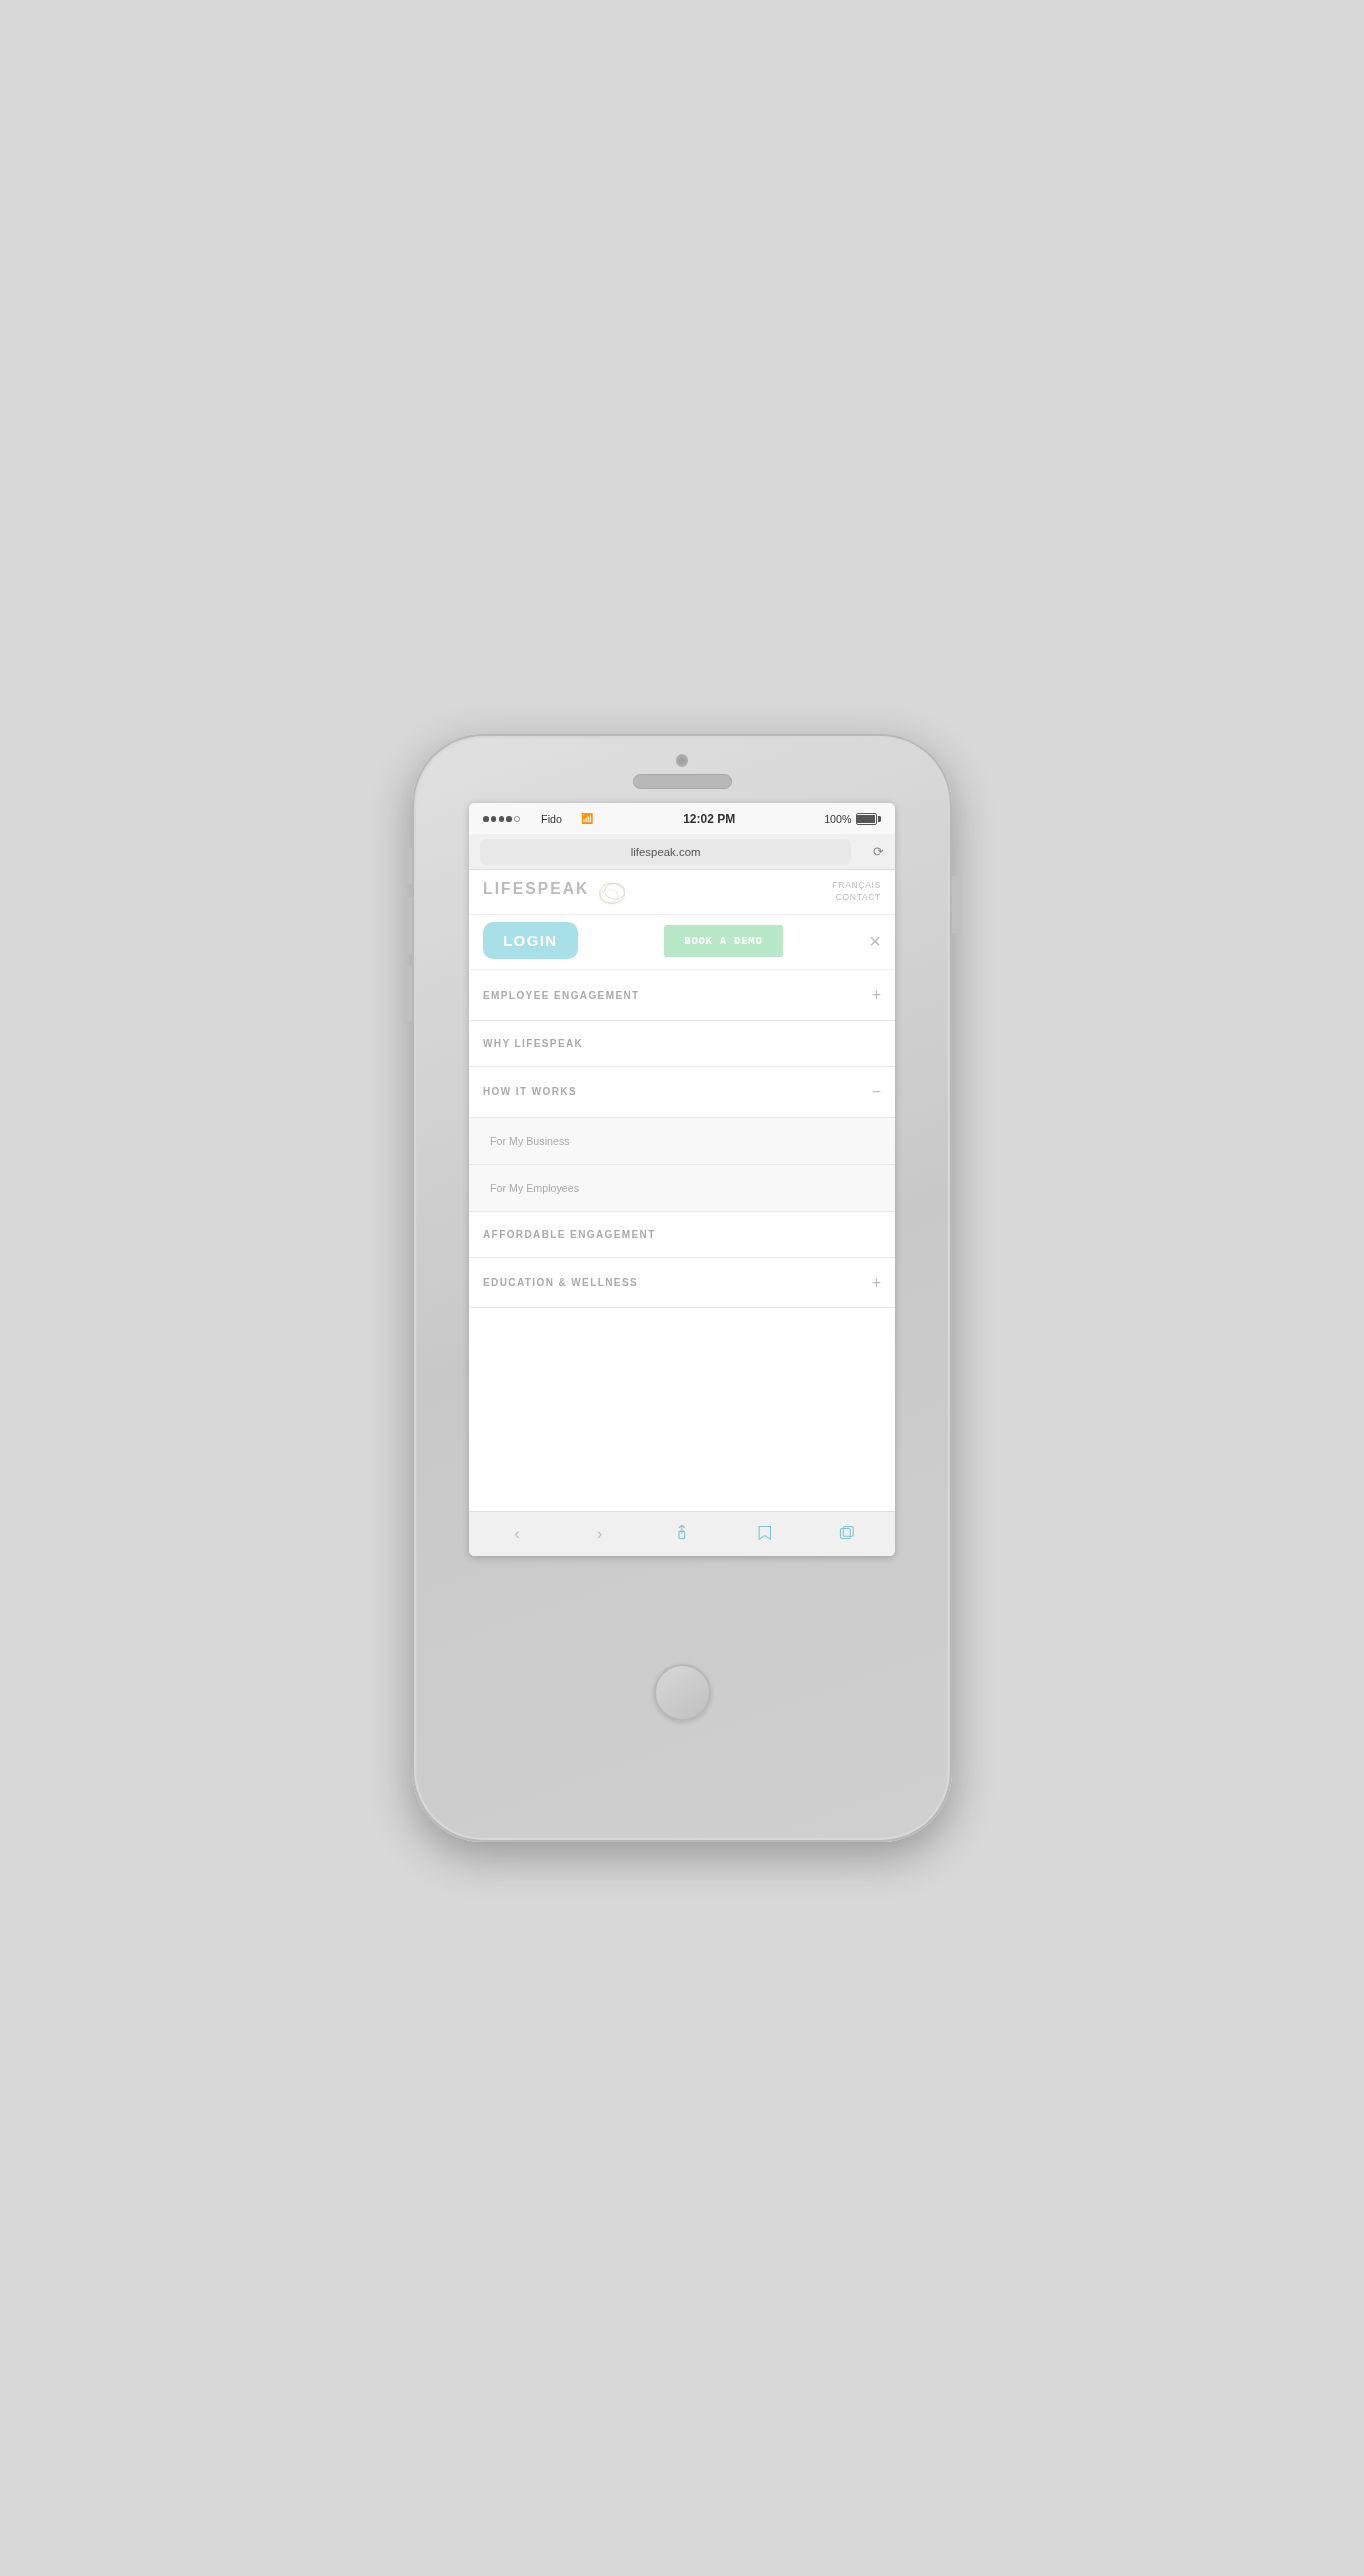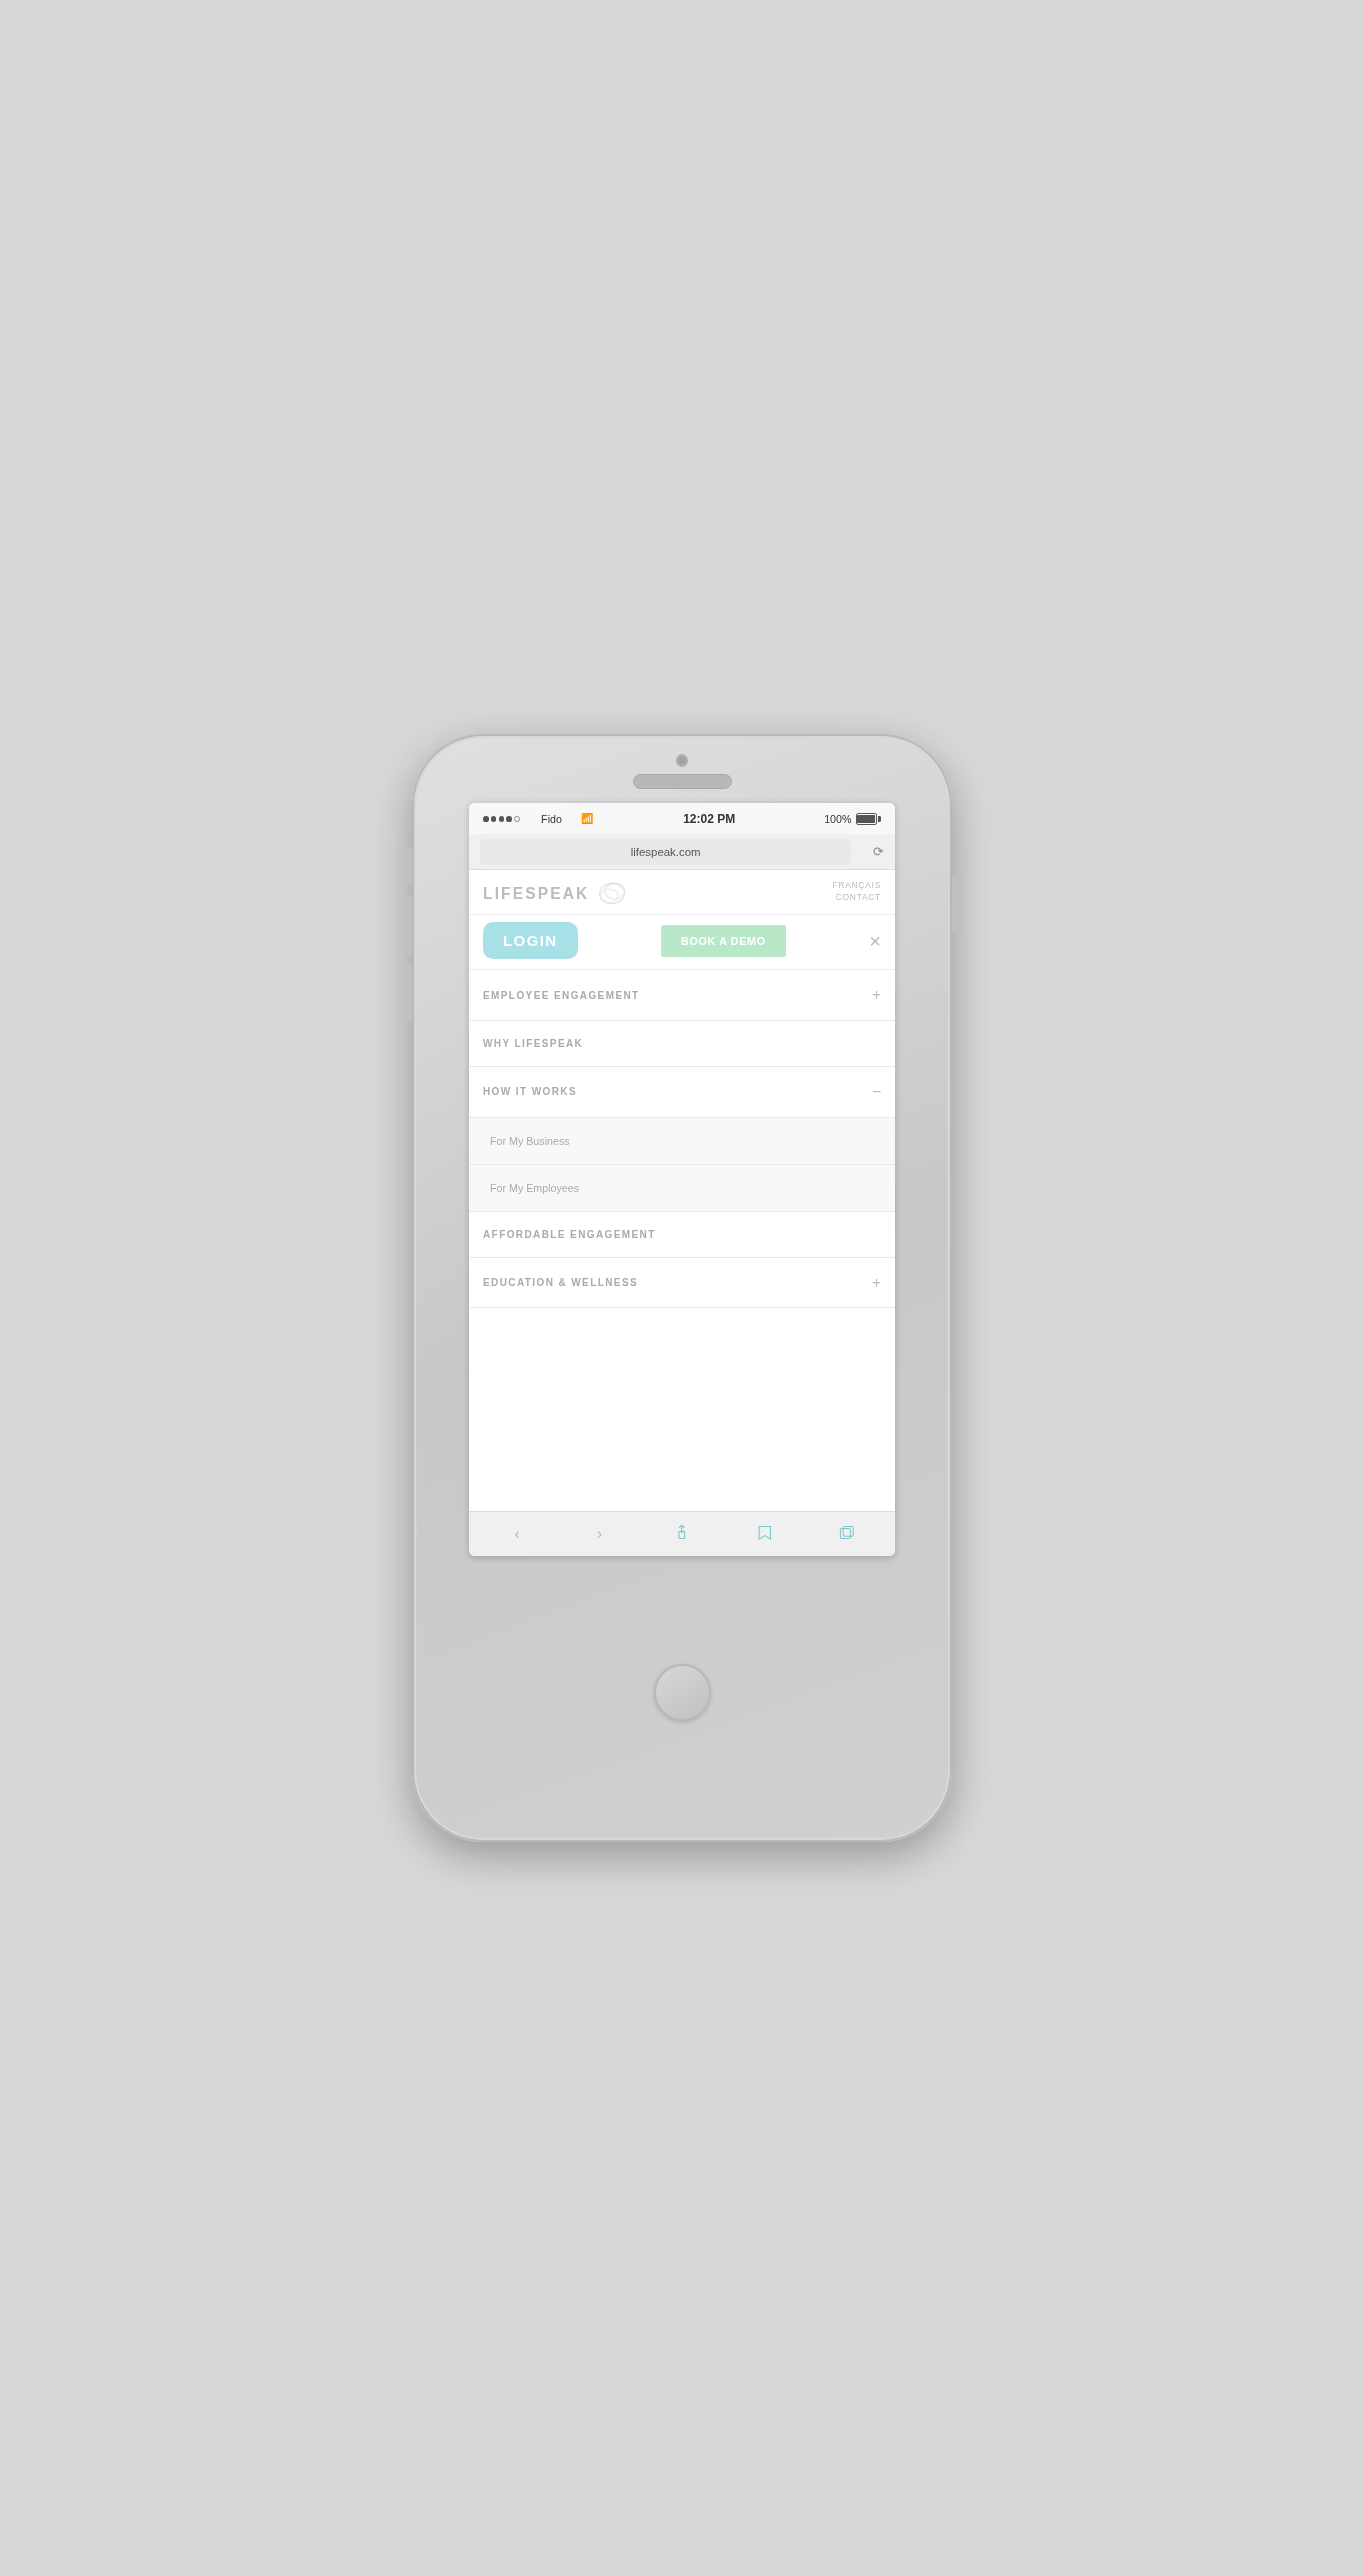--- a/index.html
+++ b/index.html
@@ -214,21 +214,20 @@
       background: #ffffff;
       padding: 10px 14px 7px 14px;
       display: flex;
       align-items: flex-start;
       justify-content: space-between;
       border-bottom: 0.7px solid #eee;
     }
 
     .logo-area {
       display: flex;
-      align-items: center;
       gap: 5.7px;
     }
 
     .logo-text {
       font-size: 15.6px;
       font-weight: 700;
       letter-spacing: 2.1px;
       color: #bbb;
     }
 
@@ -273,20 +272,21 @@
     .btn-demo {
       background: #b8e8c8;
       color: #fff;
       border: none;
       border-radius: 2.8px;
       padding: 10px 20px;
       font-size: 10.7px;
       font-weight: 700;
       letter-spacing: 0.7px;
       cursor: pointer;
+      font-family: Liberation Mono, monospace;
     }
 
     .close-btn {
       font-size: 20px;
       color: #bbb;
       cursor: pointer;
       line-height: 1;
     }
 
     

